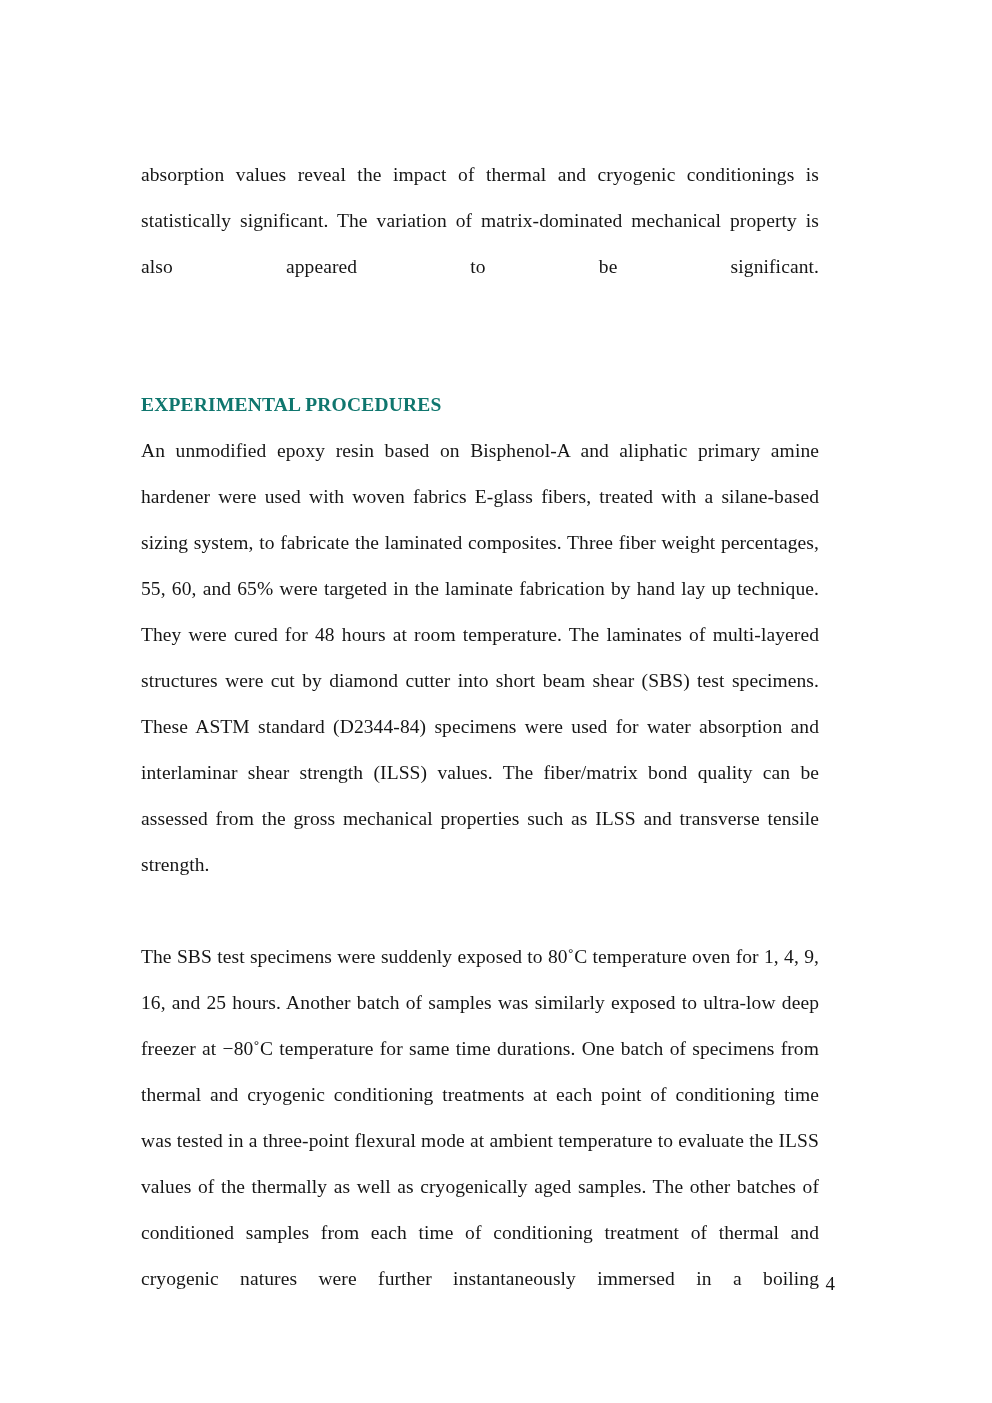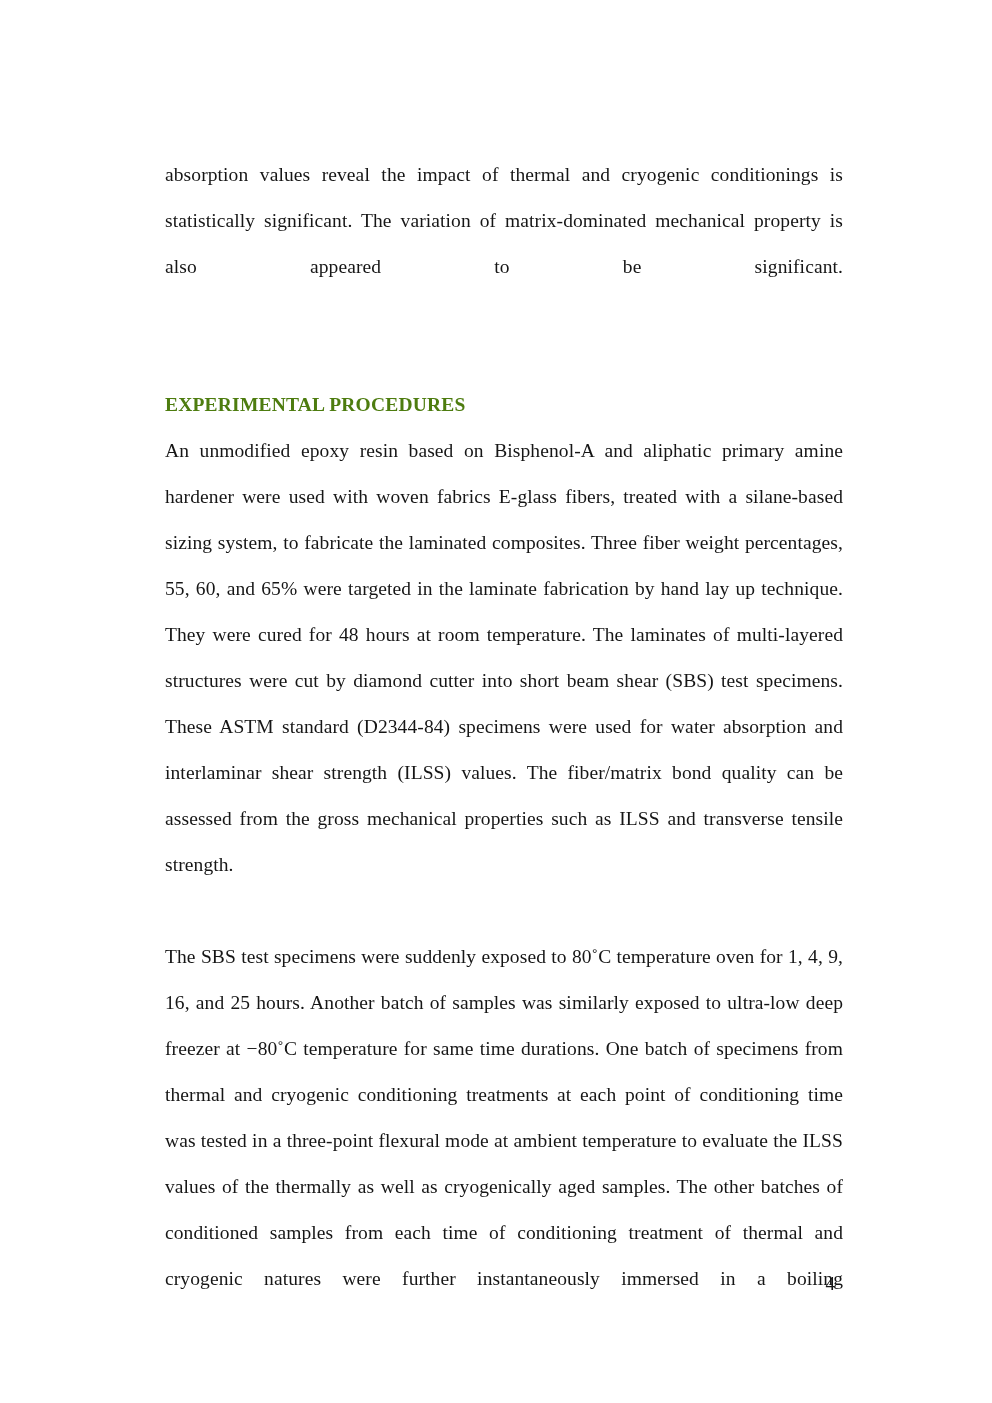--- a/index.html
+++ b/index.html
@@ -21,21 +21,21 @@
     position: absolute;
     left: 0;
     top: 0;
     width: 992px;
     height: 1403px;
     background: #ffffff;
   }
 
   .text-column {
     position: absolute;
-    left: 165px;
+    left: 141px;
     top: 152px;
     width: 678px;
   }
 
   .para {
     margin: 0;
     text-align: justify;
     text-justify: inter-word;
     font-size: 19.5px;
     line-height: 46px;
@@ -51,21 +51,21 @@
     width: 100%;
   }
 
   .section-heading {
     margin: 0;
     font-size: 19.5px;
     line-height: 46px;
     font-weight: bold;
     letter-spacing: 0.2px;
     text-align: left;
-    color: #4d7c0f;
+    color: #0f766e;
   }
 
   .gap-before-heading {
     height: 46px;
   }
 
   .page-number {
     position: absolute;
     left: 0;
     top: 1272px;

